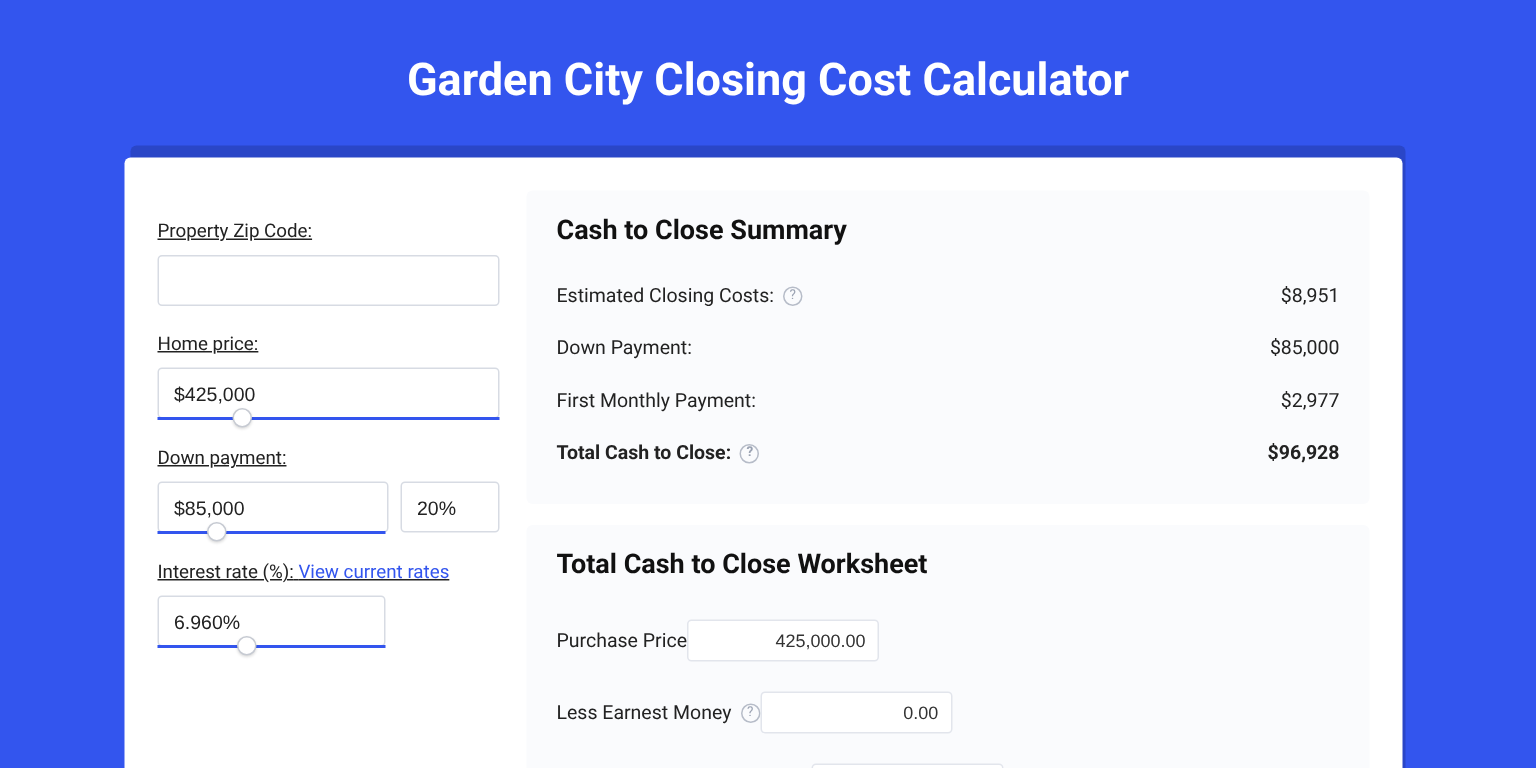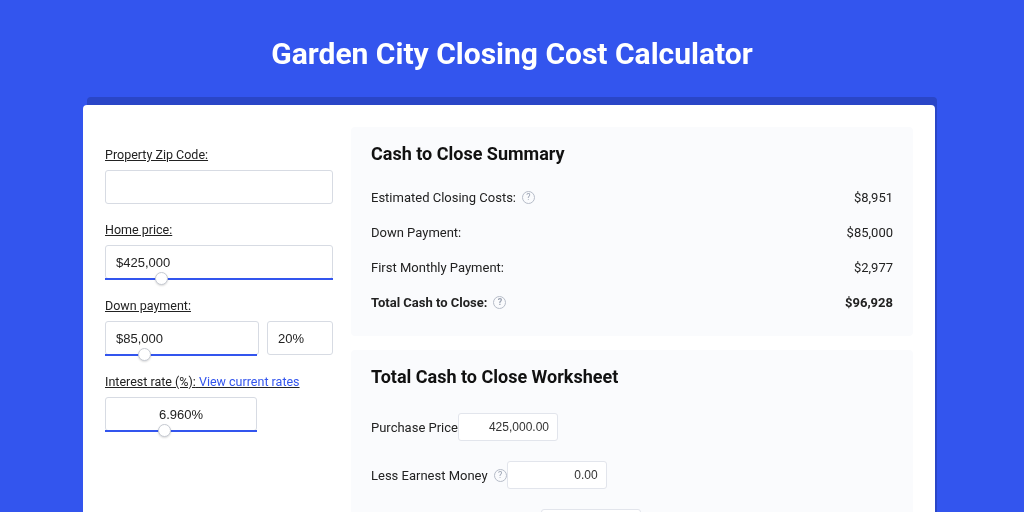--- a/index.html
+++ b/index.html
@@ -146,21 +146,21 @@
 
   .ws-row {
     display: flex;
     justify-content: flex-start;
     align-items: center;
     font-size: 13px;
     color: #222;
     padding: 10px 0;
   }
   .ws-input {
-    width: 100px;
+    width: 128px;
     height: 28px;
     border: 1px solid #e2e5ec;
     border-radius: 3px;
     font-size: 12px;
     text-align: right;
     padding: 0 8px;
     color: #333;
     background: #fff;
   }
 </style>
@@ -196,21 +196,21 @@
         <div class="slider-track" style="width:152px">
           <div class="slider-thumb" style="left:22%"></div>
         </div>
       </div>
 
       <div class="form-group">
         <label class="form-label">
           <span>Interest rate (%):</span>
           <a href="#" class="link">View current rates</a>
         </label>
-        <input class="text-input" type="text" style="width: 152px; text-align: center;" value="6.960%">
+        <input class="text-input" type="text" style="width: 152px;" value="6.960%">
         <div class="slider-track" style="width:152px">
           <div class="slider-thumb" style="left:35%"></div>
         </div>
       </div>
 
     </div>
 
     <div class="right-col">
 
       <div class="panel">

